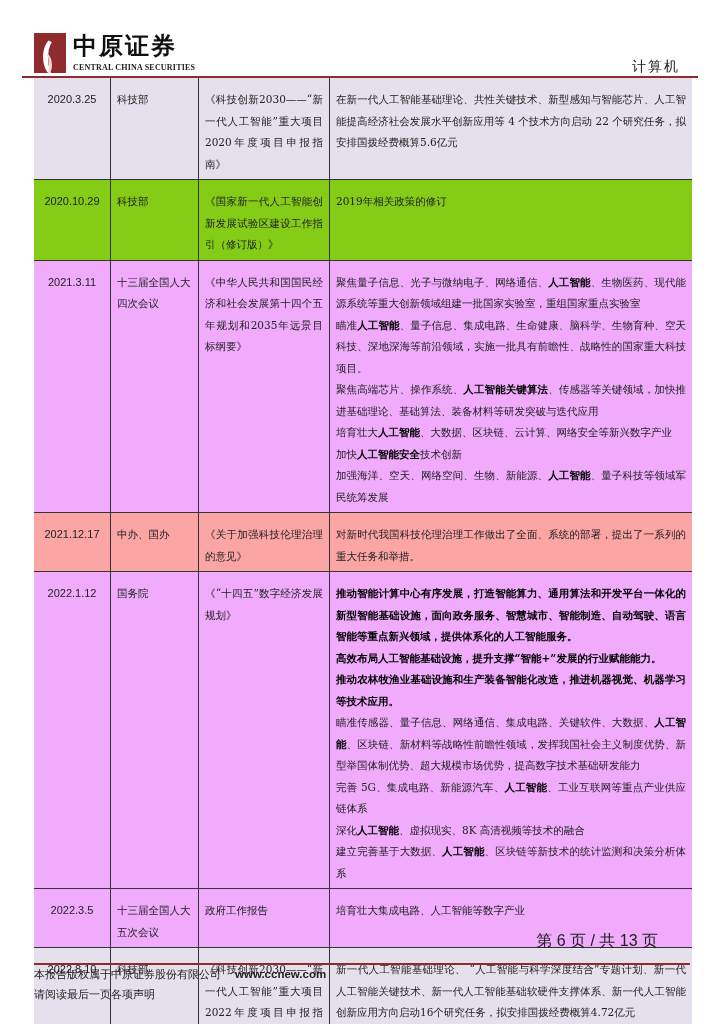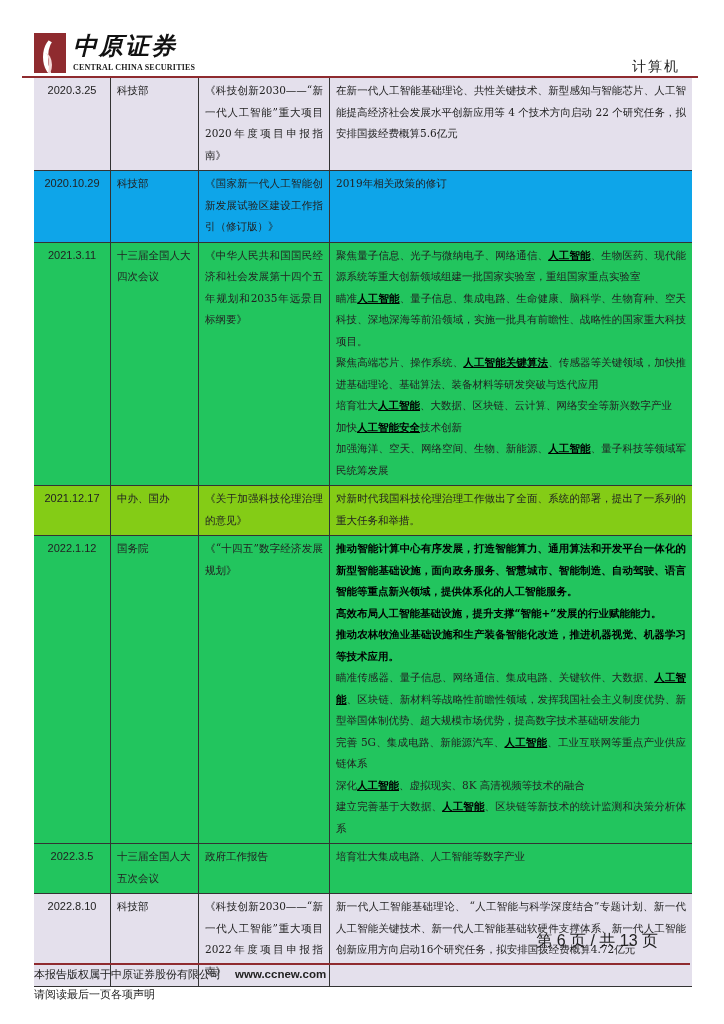--- a/index.html
+++ b/index.html
@@ -5,40 +5,40 @@
   html, body { margin:0; padding:0; background:#fff; }
   body { width:724px; height:1024px; position:relative; overflow:hidden;
          font-family: "DejaVu Sans", "Liberation Sans", sans-serif; color:#222; }
   .header { position:absolute; left:0; top:0; width:724px; height:75px; }
   .logo-box { position:absolute; left:34px; top:33px; width:32px; height:40px; background:#8f2b2f; overflow:hidden; }
   .logo-box .swirl { position:absolute; left:9px; top:4px; width:26px; height:40px; border-radius:50%;
                      border-left:5px solid #fff; border-top:3px solid transparent; box-sizing:border-box; }
   .logo-box .swirl2 { position:absolute; left:4px; top:20px; width:14px; height:24px; border-radius:50%;
                       border-right:3px solid #f3d6d6; box-sizing:border-box; }
   .logo-cn { position:absolute; left:73px; top:33px; font-family:"DejaVu Serif", serif; font-weight:bold;
-             font-size:24px; letter-spacing:2px; color:#111; line-height:26px;font-style:italic; }
+             font-size:24px; letter-spacing:2px; color:#111; line-height:26px; }
   .logo-en { position:absolute; left:73px; top:63px; font-family:"Liberation Serif", serif; font-weight:bold;
              font-size:8px; color:#222; letter-spacing:0.2px; }
   .section { position:absolute; right:44px; top:58px; font-family:Liberation Serif, serif; font-size:14px; color:#222; letter-spacing:2px; }
   .hr-top { position:absolute; left:22px; top:76px; width:676px; height:2px; background:#8f2b2f; }
   table.policy { position:absolute; left:34px; top:78px; width:658px; border-collapse:collapse;
                  font-size:10.5px; table-layout:fixed; }
   table.policy td { vertical-align:top; border-right:1px solid #333; border-bottom:1.5px solid #333;
-                    padding:2px 6px 4px 6px; line-height:21.5px; }
+                    padding:11px 6px 4px 6px; line-height:21.5px; }
   table.policy td:last-child { border-right:none; }
   td.c-date { width:64px; text-align:center; font-family:"Liberation Sans", sans-serif; font-size:11px; }
   td.c-dept { width:75px; text-align:left; font-family:"DejaVu Serif", serif; }
   td.c-doc  { width:118px; text-align:justify; font-family:"DejaVu Serif", serif; }
   td.c-desc { font-family:"DejaVu Serif", serif; text-align:justify; }
   tr.purple td { background:#e4e0ec; }
-  tr.white td { background:#0ea5e9; }
-  tr.peach td { background:#22c55e; }
-  tr.blue td { background:#84cc16; }
+  tr.white td { background:#84cc16; }
+  tr.peach td { background:#f0abfc; }
+  tr.blue td { background:#fca5a5; }
   .line { display:block; }
-  .line b, b.em { font-weight:bold; color:#000;text-decoration:underline; }
+  .line b, b.em { font-weight:bold; color:#000; }
   .line.bold { font-weight:bold; color:#000; }
   .hr-bottom { position:absolute; left:34px; top:963px; width:656px; height:2px; background:#8f2b2f; }
   .footer-l1 { position:absolute; left:34px; top:967px; font-size:11px; font-family:"DejaVu Serif", serif; }
   .footer-l1 .url { font-family:"Liberation Sans", sans-serif; margin-left:14px; font-size:11.5px;font-weight:bold; }
   .footer-l2 { position:absolute; left:34px; top:987px; font-size:11px; font-family:"DejaVu Serif", serif; }
   .footer-page { position:absolute; right:66px; top:931px; font-size:16px; font-family:Liberation Sans, sans-serif; }
 </style>
 </head>
 <body>
 

